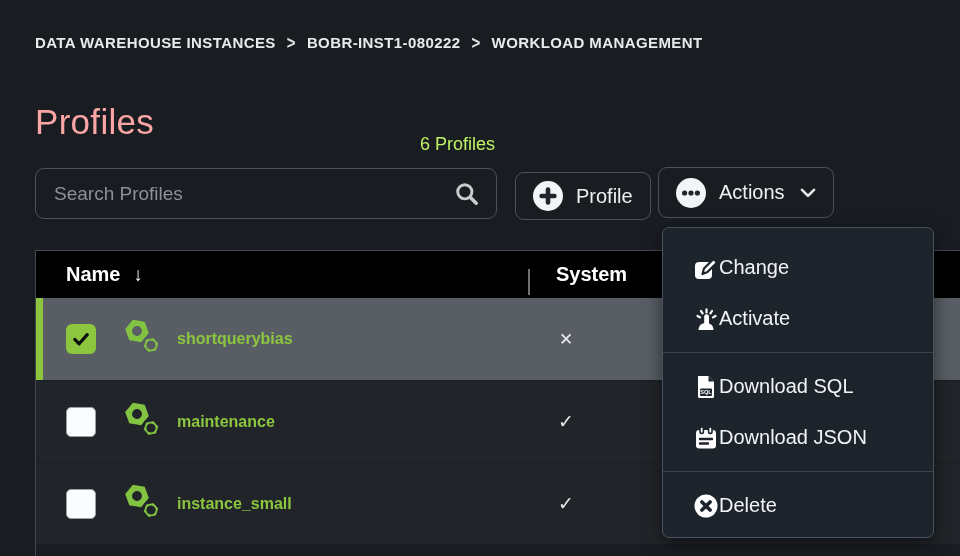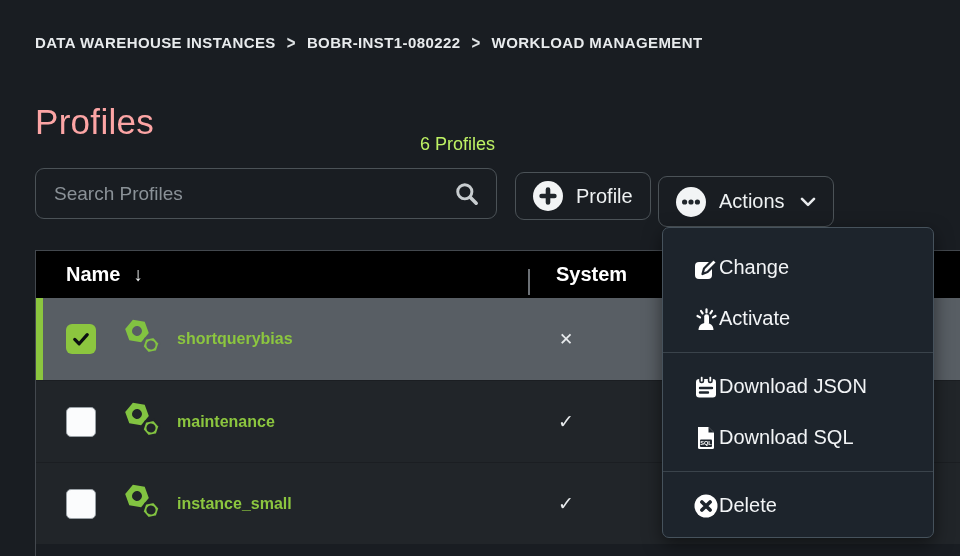--- a/index.html
+++ b/index.html
@@ -28,21 +28,21 @@
   .search-box input { flex:1; background:transparent; border:none; outline:none;
     font-family:inherit; font-size:19px; color:#dfe3e5; padding:0 10px 0 18px; }
   .search-box input::placeholder { color:#8a9197; }
   .search-icon { margin-right:16px; display:flex; cursor:pointer; }
 
   
   .btn { display:flex; align-items:center; gap:13px; border:1.5px solid #4b5257;
     border-radius:9px; background:transparent; color:#eef1f2; font-family:inherit;
     font-size:20px; cursor:pointer; padding:0 17px; }
   .btn-profile { left:515px; top:172px; height:48px; }
-  .btn-actions { left:658px; top:176px; height:51px; }
+  .btn-actions { left:658px; top:167px; height:51px; }
   .circle-icon { width:30px; height:30px; flex:none; display:flex; }
 
   
   .table { left:35px; top:250px; width:925px; height:306px;
     border-left:1px solid #43484e; border-top:1px solid #43484e; }
   .thead { height:47px; background:#000; display:flex; align-items:center;
     position:relative; color:#fff; font-weight:700; font-size:20px; }
   .th-name { padding-left:30px; display:flex; align-items:center; gap:13px; cursor:pointer; }
   .sort-arrow { font-size:19px; font-weight:600; color:#f2f4f5; }
   .col-divider { position:absolute; left:492px; top:18px; width:2px; height:26px; background:#6b7075; }
@@ -204,41 +204,41 @@
       </svg>
     </span>
     <span>Activate</span>
   </div>
 
   <div class="menu-divider"></div>
 
   <div class="menu-item">
     <span style="display:flex;">
       <svg width="26" height="26" viewBox="0 0 26 26">
+        <path d="M5 2 h10.5 L21 7.5 v15 a1.5 1.5 0 0 1 -1.5 1.5 h-13 A1.5 1.5 0 0 1 5 22.5 Z" fill="#fff"></path>
+        <path d="M15.5 2 V7.5 H21 Z" fill="#1d242c"></path>
+        <rect x="7" y="14.5" width="12" height="7.5" rx="1" fill="#1d242c"></rect>
+        <text x="13" y="20.4" font-size="5.6" font-weight="bold" fill="#fff" text-anchor="middle" font-family="Liberation Sans, sans-serif">SQL</text>
+      </svg>
+    </span>
+    <span>Download SQL</span>
+  </div>
+
+  <div class="menu-item">
+    <span style="display:flex;">
+      <svg width="26" height="26" viewBox="0 0 26 26">
         <rect x="3" y="5" width="20" height="18.5" rx="3.2" fill="#fff"></rect>
         <rect x="7" y="2" width="3.4" height="6.4" rx="1.4" fill="#fff" stroke="#1d242c" stroke-width="1.6"></rect>
         <rect x="15.6" y="2" width="3.4" height="6.4" rx="1.4" fill="#fff" stroke="#1d242c" stroke-width="1.6"></rect>
         <path d="M7 14 h12 M7 18.5 h8" stroke="#1d242c" stroke-width="2.4" stroke-linecap="round"></path>
       </svg>
     </span>
     <span>Download JSON</span>
   </div>
 
-  <div class="menu-item">
-    <span style="display:flex;">
-      <svg width="26" height="26" viewBox="0 0 26 26">
-        <path d="M5 2 h10.5 L21 7.5 v15 a1.5 1.5 0 0 1 -1.5 1.5 h-13 A1.5 1.5 0 0 1 5 22.5 Z" fill="#fff"></path>
-        <path d="M15.5 2 V7.5 H21 Z" fill="#1d242c"></path>
-        <rect x="7" y="14.5" width="12" height="7.5" rx="1" fill="#1d242c"></rect>
-        <text x="13" y="20.4" font-size="5.6" font-weight="bold" fill="#fff" text-anchor="middle" font-family="Liberation Sans, sans-serif">SQL</text>
-      </svg>
-    </span>
-    <span>Download SQL</span>
-  </div>
-
   <div class="menu-divider"></div>
 
   <div class="menu-item">
     <span style="display:flex;">
       <svg width="26" height="26" viewBox="0 0 26 26">
         <circle cx="13" cy="13" r="11.5" fill="#fff"></circle>
         <path d="M8.9 8.9 L17.1 17.1 M17.1 8.9 L8.9 17.1" stroke="#1d242c" stroke-width="3.6" stroke-linecap="round"></path>
       </svg>
     </span>
     <span>Delete</span>

